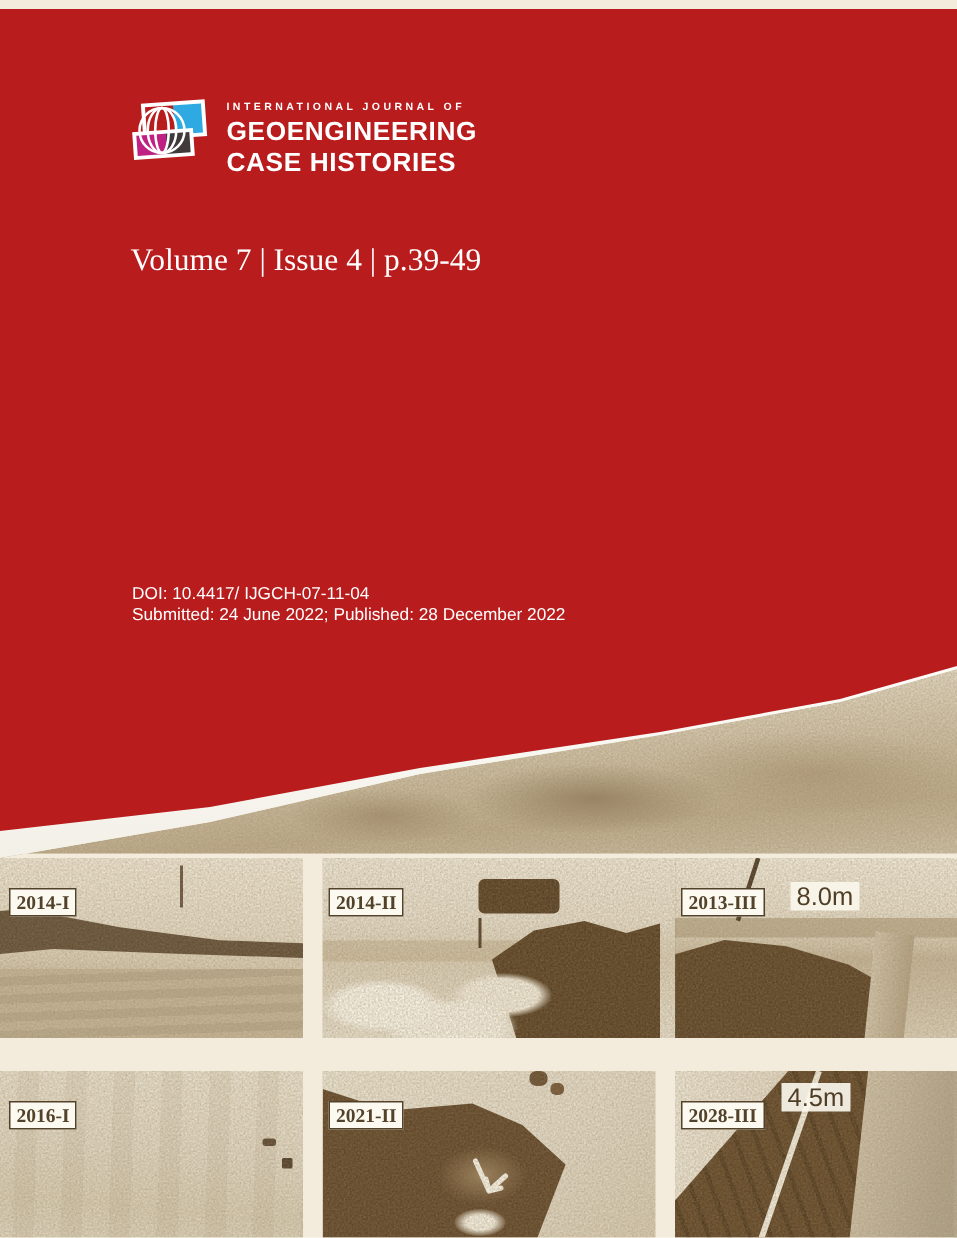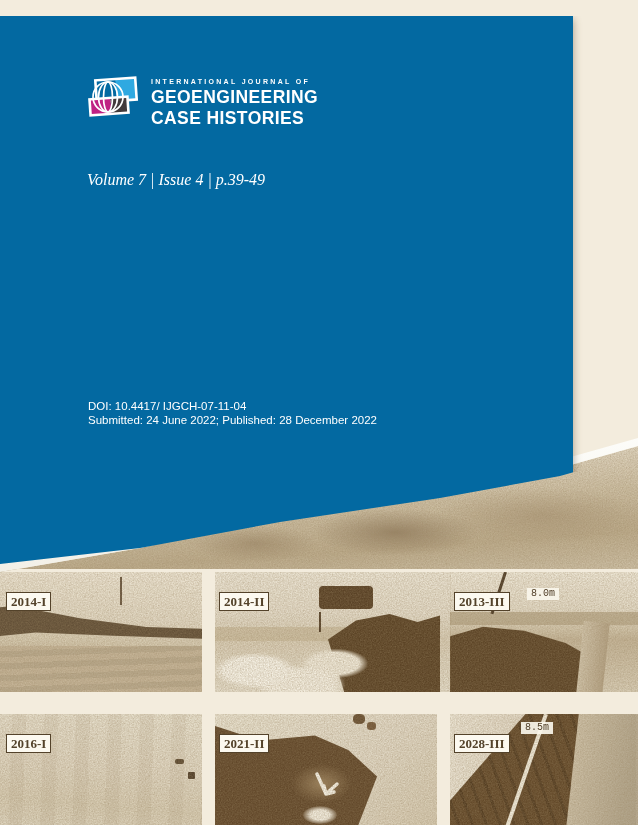--- a/index.html
+++ b/index.html
@@ -18,21 +18,21 @@
   .overview-label{position:absolute;left:385px;top:96px;background:#fbf8ef;border:1px solid #d9cdb6;
     color:#4f3d26;font-family:"Liberation Serif",serif;font-size:12px;line-height:1;padding:3px 6px;white-space:nowrap;}
 
   .photo{position:absolute;width:222px;height:120px;overflow:hidden;background:#ddd2bc;}
   #p1{left:-20px;top:572px;} #p2{left:215px;top:572px;padding-left:14px;} #p3{left:450px;top:572px;}
   #p4{left:-20px;top:714px;} #p5{left:215px;top:714px;} #p6{left:450px;top:714px;}
   .ph-label{position:absolute;top:20px;left:4px;z-index:5;background:#fcf9f0;border:1.5px solid #53422a;
     color:#53422a;font-family:"Liberation Serif",serif;font-weight:700;font-size:13px;line-height:1;padding:2px 4px;}
   #p1 .ph-label,#p4 .ph-label{left:26px;}
   .ph-ann{position:absolute;z-index:5;background:rgba(250,246,236,.92);color:#4f3d26;
-    font-family:Liberation Mono, monospace;font-size:10px;line-height:1;padding:1px 4px;}
+    font-family:Liberation Sans, sans-serif;font-size:17px;line-height:1;padding:1px 4px;}
   .layer{position:absolute;}
   .grain{position:absolute;inset:0;width:100%;height:100%;opacity:.8;pointer-events:none;z-index:4;}
 
   
   #p1 .sky{inset:0;background:linear-gradient(182deg,#ebe3d1 0%,#e0d6c1 40%,#d4c8ae 58%,#c2b295 72%,#cabca0 100%);}
   #p1 .ridge{left:0;top:34px;width:100%;height:38px;background:#645138;
     clip-path:polygon(0 8%,16% 0,45% 32%,75% 55%,100% 60%,100% 86%,60% 78%,25% 70%,0 84%);}
   #p1 .road{left:0;bottom:0;width:100%;height:46px;opacity:.9;
     background:repeating-linear-gradient(178deg,#c3b295 0 6px,#b7a78a 6px 12px);}
   #p1 .pole{left:140px;top:5px;width:2px;height:28px;background:#6a5740;}
@@ -83,32 +83,32 @@
       repeating-linear-gradient(70deg,rgba(92,68,38,0) 0 10px,rgba(60,42,20,.35) 10px 13px),#644a2a;
     clip-path:polygon(34% 0,58% 0,52% 100%,0 100%,0 72%);}
   #p6 .line{left:94px;top:0;width:3.5px;height:128px;background:#efe9d8;
     transform:rotate(19deg);transform-origin:top center;}
   #p6 .lane{left:186px;top:0;width:26px;height:120px;background:#b9ac93;opacity:.85;}
 
   
   .wedge{position:absolute;left:0;top:430px;width:638px;height:150px;z-index:3;
     clip-path:polygon(0px 118px,140px 102px,280px 76px,440px 52px,560px 30px,638px 8px,638px 16px,560px 38px,440px 60px,280px 86px,140px 118px,0px 142px);
     background:linear-gradient(180deg,#fdfdfa 0%,#f2efe6 100%);}
-  .masthead{position:absolute;left:0;top:16px;width:573px;height:548px;z-index:4;background:#0369a1;
+  .masthead{position:absolute;left:0;top:6px;width:638px;height:548px;z-index:4;background:#b91c1c;
     clip-path:polygon(0 0,638px 0,638px 438px,560px 460px,440px 482px,280px 506px,140px 532px,0px 548px);
     filter:drop-shadow(0 3px 4px rgba(70,50,30,.45));color:#fff;}
 
   .logo{position:absolute;left:88px;top:56px;display:flex;align-items:flex-start;}
   .logo-icon{width:54px;height:52px;flex:0 0 auto;}
   .logo-text{margin-left:9px;padding-top:6px;}
   .jname-top{font-size:7px;font-weight:700;letter-spacing:2.3px;line-height:1;}
   .jname-main{font-size:17.5px;font-weight:800;letter-spacing:.4px;line-height:16.5px;margin-top:4px;}
 
   .vol-line{position:absolute;left:87px;top:155px;font-family:"Liberation Serif",serif;
-    font-style:italic;font-size:16px;color:#fff;}
+    font-size:21px;color:#fff;}
   .title{position:absolute;left:87px;top:177px;width:530px;font-family:"Liberation Serif",serif;
     font-weight:700;font-size:28px;line-height:30px;color:#fff;}
   .doi-block{position:absolute;left:88px;top:383px;font-size:11.5px;line-height:14px;color:#fff;}
 </style>
 </head>
 <body>
 
 <svg width="0" height="0" style="position:absolute" aria-hidden="true">
   <defs>
     <filter id="grainF" x="-5%" y="-5%" width="110%" height="110%">
@@ -195,21 +195,21 @@
     <div class="photo" id="p6">
       <div class="layer sky"></div>
       <div class="layer dark"></div>
       <div class="layer line"></div>
       <div class="layer lane"></div>
 
       <svg class="grain">
           <rect width="100%" height="100%" filter="url(#grainF)"></rect>
         </svg>
       <span class="ph-label">2028-III</span>
-      <span class="ph-ann" style="left:71px;top:8px">8.5m</span>
+      <span class="ph-ann" style="left:71px;top:8px">4.5m</span>
     </div>
   </div>
 
   <div class="wedge"></div>
 
   <div class="masthead">
 
     <div class="logo">
       <svg class="logo-icon" viewBox="0 0 54 52">
         <g transform="rotate(-4 27 18)">

